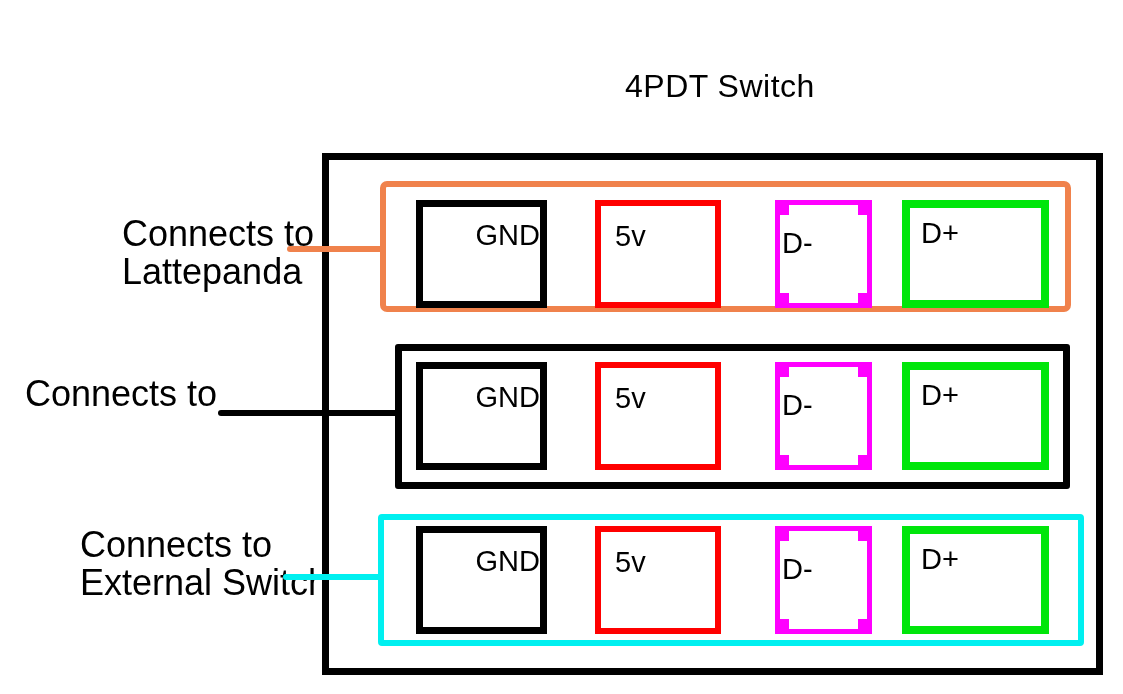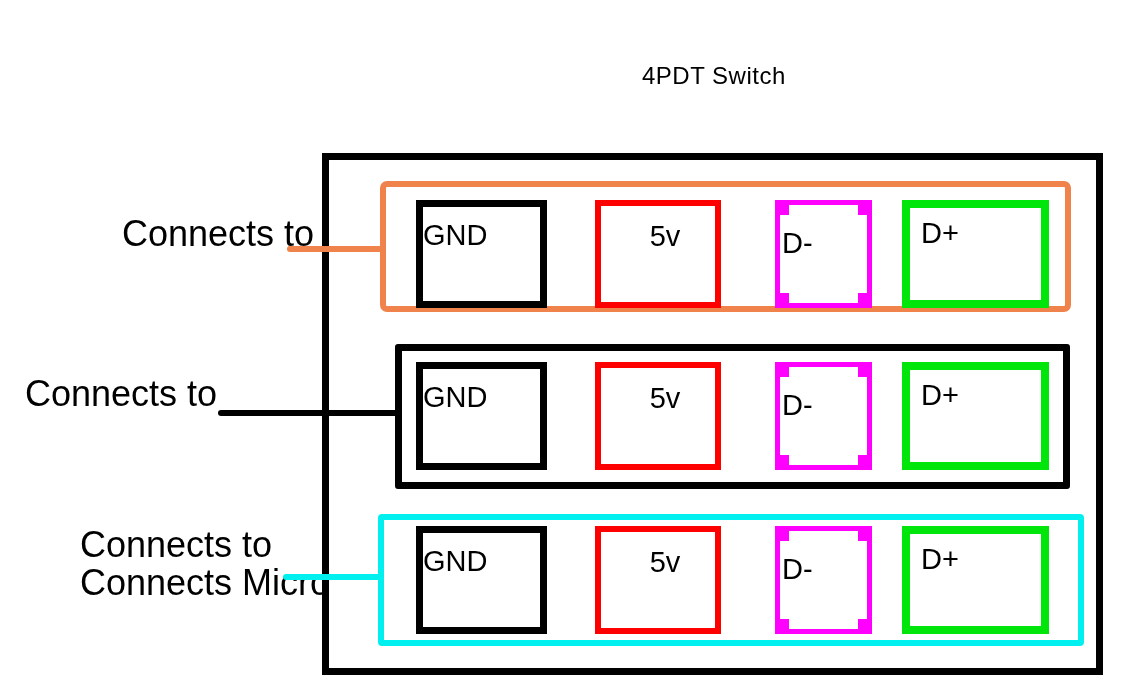--- a/index.html
+++ b/index.html
@@ -12,25 +12,24 @@
   .canvas {
     position: relative;
     width: 1123px;
     height: 694px;
     background: #ffffff;
     overflow: hidden;
   }
   .abs { position: absolute; box-sizing: border-box; }
 
   .title {
-    left: 625px; top: 62px;
-    font-size: 24px;
+    left: 625px; top: 68px;
+    font-size: 32px;
     letter-spacing: 0.5px;
     white-space: nowrap;
-    margin-left: 17px;
   }
 
   .outer-box {
     left: 322px; top: 153px;
     width: 781px; height: 522px;
     border: 7px solid #000000;
   }
 
   .side-label {
     font-size: 36px;
@@ -55,28 +54,27 @@
     font-size: 29px;
     background: #ffffff;
   }
   .r1 { top: 200px; height: 108px; }
   .r2 { top: 362px; height: 108px; }
   .r3 { top: 526px; height: 108px; }
 
   .col-gnd {
     left: 416px; width: 131px;
     border: 7px solid #000000;
-    text-align: left;
+    text-align: right;
     padding-top: 12px;
   }
   .col-5v {
     left: 595px; width: 126px;
     border: 6px solid #FF0000;
     padding: 14px 0 0 14px;
-    text-align: center;
   }
   .col-dm {
     left: 775px; width: 97px;
     border: 5px solid #FF00FF;
     padding: 22px 0 0 2px;
     background-image:
       linear-gradient(#FF00FF, #FF00FF),
       linear-gradient(#FF00FF, #FF00FF),
       linear-gradient(#FF00FF, #FF00FF),
       linear-gradient(#FF00FF, #FF00FF);
@@ -94,27 +92,28 @@
 <body>
 
 <div class="canvas">
 
   <div class="abs title">4PDT Switch</div>
 
   <div class="abs outer-box"></div>
 
   <div class="abs side-label lbl1">
     <div>Connects to</div>
+    <div>Lattepanda</div>
   </div>
   <div class="abs side-label lbl2">
     <div>Connects to</div>
   </div>
   <div class="abs side-label lbl3">
     <div>Connects to</div>
-    <div>Connects Micro</div>
+    <div>External Switch</div>
   </div>
 
   <div class="abs connector conn1"></div>
   <div class="abs connector conn2"></div>
   <div class="abs connector conn3"></div>
 
   <div class="abs row-outline row1"></div>
   <div class="abs row-outline row2"></div>
   <div class="abs row-outline row3"></div>
 

